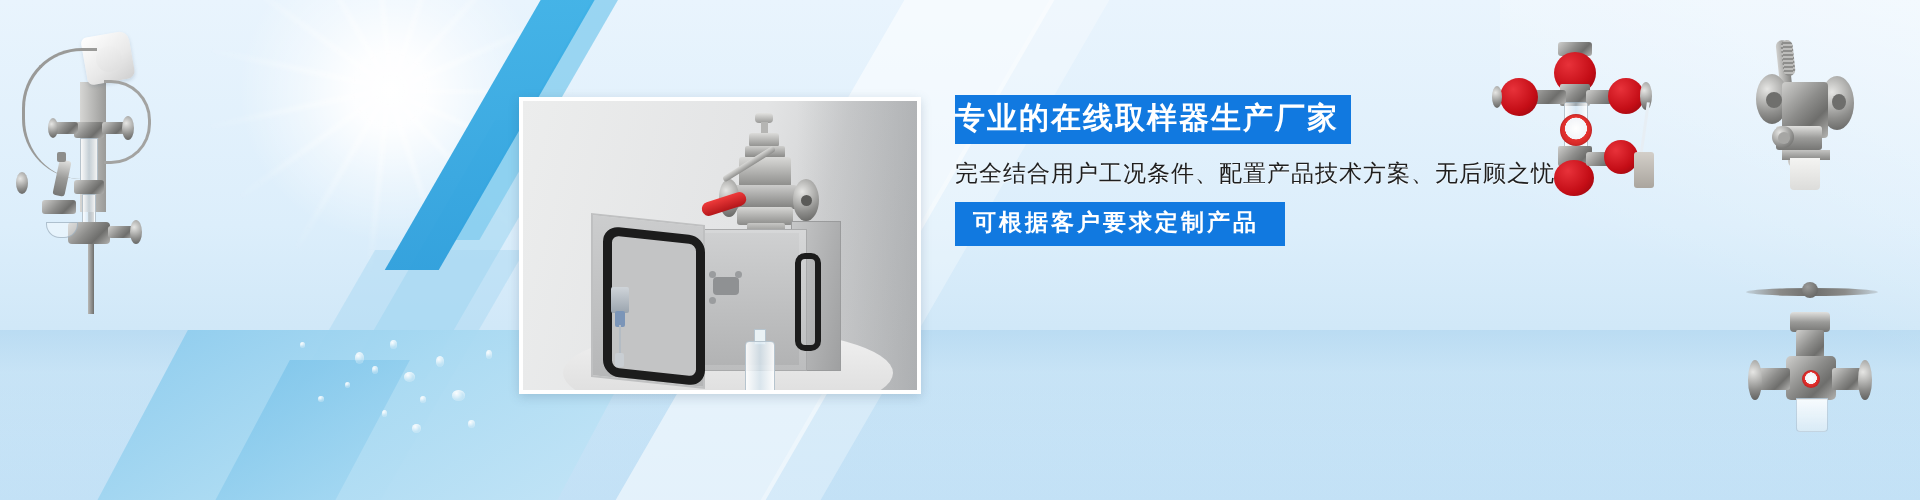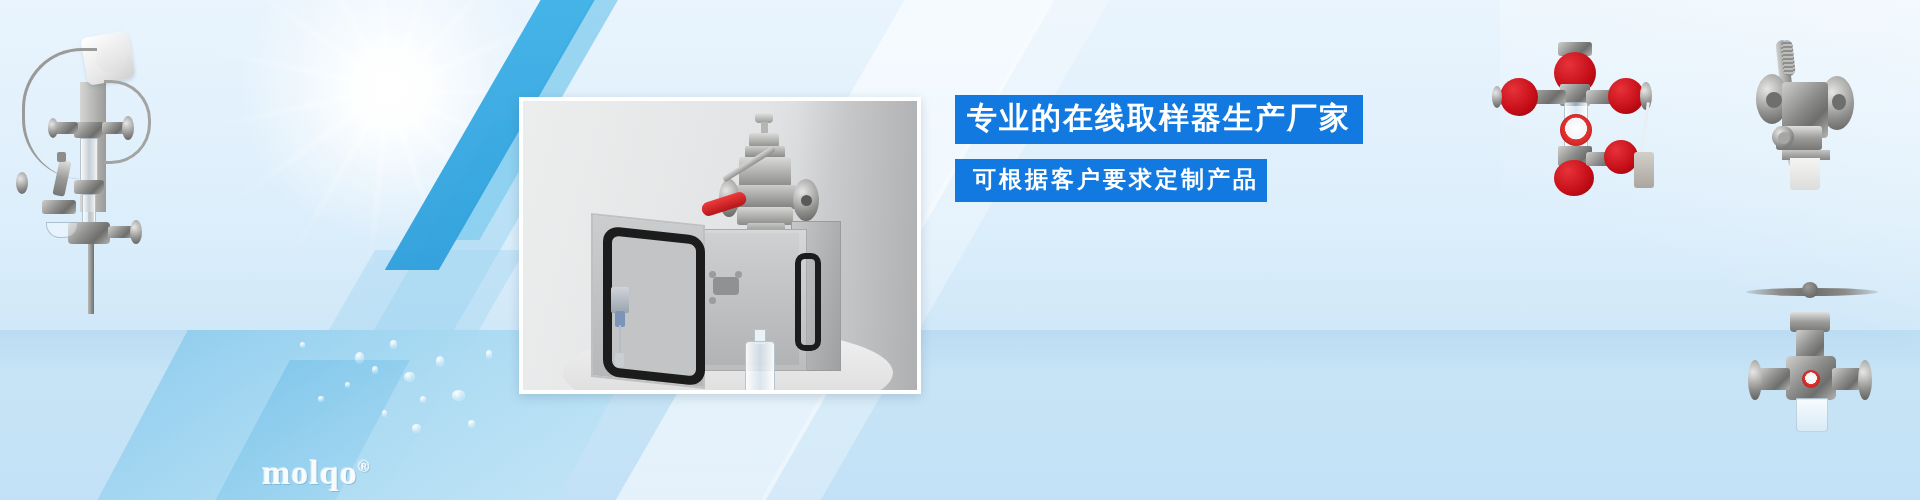--- a/index.html
+++ b/index.html
@@ -102,33 +102,33 @@
   .company{
     font-family:"Liberation Serif","DejaVu Serif",serif;
     font-size:34px;font-weight:700;color:#1b1b1b;letter-spacing:3px;
     line-height:1.1;white-space:nowrap;
     text-shadow:0 1px 0 rgba(255,255,255,.6);
   }
   .headline{
     display:inline-block;margin-top:17px;
     background:#1179e0;color:#ffffff;
     font-size:30px;font-weight:700;letter-spacing:2px;
-    padding:6px 12px 8px 12px;white-space:nowrap;
+    padding:6px 12px 8px 0;white-space:nowrap;
     line-height:1.15;
   }
   .subline{
     margin-top:16px;font-size:23px;color:#1f1f1f;letter-spacing:1px;
     white-space:nowrap;line-height:1.2;
     text-shadow:0 1px 0 rgba(255,255,255,.75);
   }
   .tagline{
     display:inline-block;margin-top:15px;
     background:#1179e0;color:#ffffff;
     font-size:23px;font-weight:700;letter-spacing:3px;
-    padding:7px 8px 9px 18px;white-space:nowrap;line-height:1.2;
+    padding:7px 26px 9px 18px;white-space:nowrap;line-height:1.2;
   }
   .eng{
     margin-top:14px;width:498px;
     font-family:"Liberation Serif","DejaVu Serif",serif;
     font-size:9.5px;color:#2d3034;line-height:2.05;letter-spacing:.25px;
     text-align:left;
   }
 
   
   .watermark{
@@ -354,20 +354,18 @@
     <div class="flange" style="position:absolute;left:116px;top:92px;width:14px;height:40px;"></div>
 
     <div class="logo-badge" style="left:60px;top:102px;width:16px;height:16px;"></div>
 
     <div style="position:absolute;left:54px;top:130px;width:30px;height:32px;border-radius:0 0 4px 4px;
                 background:linear-gradient(180deg,rgba(255,255,255,.85),rgba(225,238,246,.7));border:1px solid rgba(160,185,205,.6);"></div>
   </div>
 
   <div class="text-block">
     <div><span class="headline">专业的在线取样器生产厂家</span></div>
+    <div class="subline">完全结合用户工况条件、配置产品技术方案、无后顾之忧</div>
     <div><span class="tagline">可根据客户要求定制产品</span></div>
   </div>
 
-  <div class="watermark">
-    <span>molqo</span><sup>®</sup>
-  </div>
 
 </div>
 
 </body></html>

